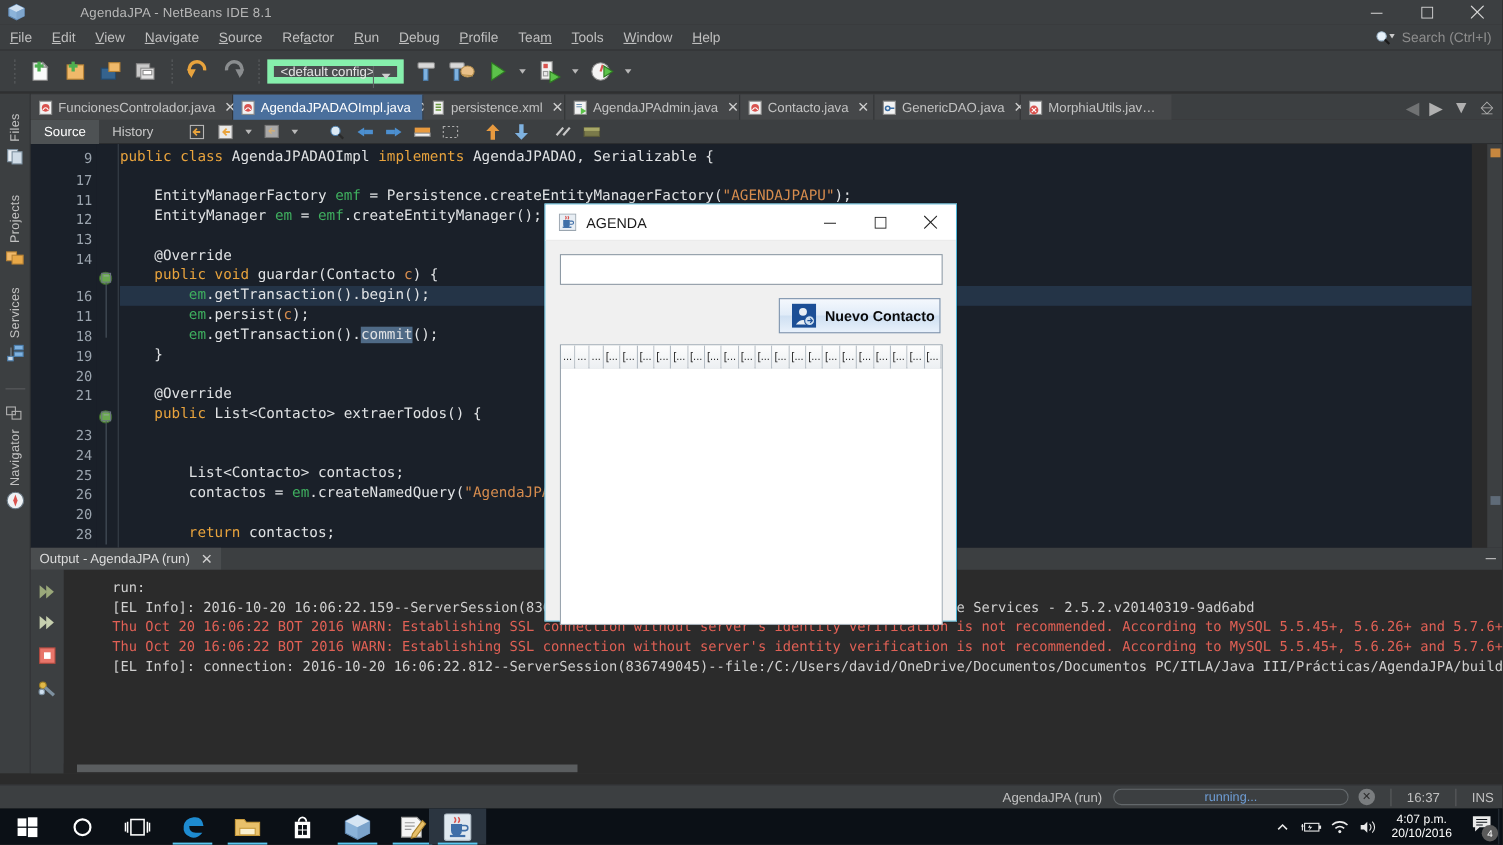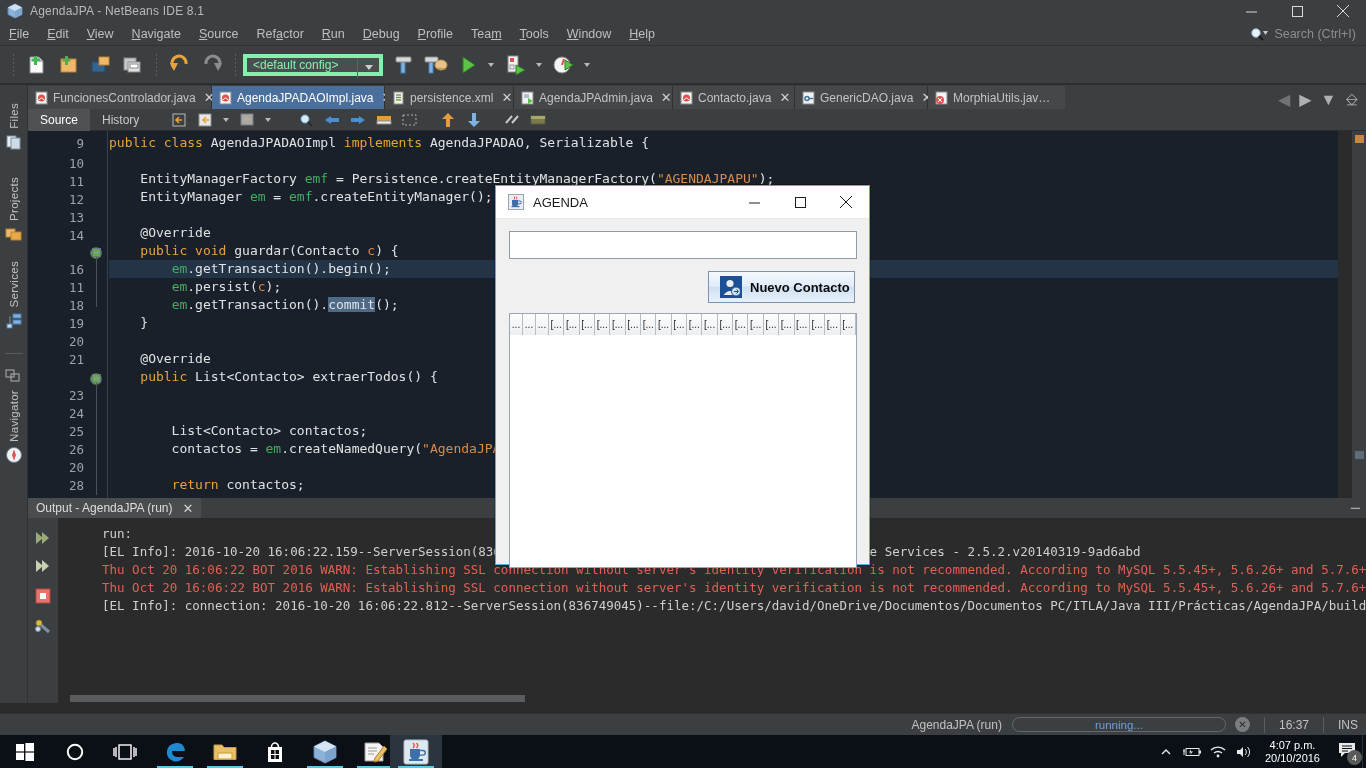--- a/index.html
+++ b/index.html
@@ -9,21 +9,21 @@
     overflow: hidden;
     background: #2b2b2b;
     font-family: "Liberation Sans", sans-serif;
     -webkit-font-smoothing: antialiased;
   }
   #app { position: relative; width: 1366px; height: 768px; }
 
   
   .titlebar {
     position: absolute; left:0; top:0; width:1366px; height:22px;
-    background: #3c3f41; display:flex; align-items:center;
+    background: #3c3f41; display:flex; align-items:center;gap:43px;
   }
   .tb-icon { width:16px; height:16px; margin-left:7px; margin-right:7px; position:relative; }
   .tb-title { color:#b8b8b8; font-size:12px; letter-spacing:.2px; }
   .tb-buttons { margin-left:auto; display:flex; height:22px; }
   .tb-btn { width:46px; height:22px; display:flex; align-items:center; justify-content:center;
             color:#d8d8d8; font-size:12px; font-family:"DejaVu Sans", sans-serif; }
 
   
   .menubar {
     position:absolute; left:0; top:22px; width:1366px; height:24px;
@@ -40,22 +40,22 @@
   .toolbar {
     position:absolute; left:0; top:46px; width:1366px; height:38px;
     background:#3c3f41; border-bottom:1px solid #2d2f31;
     display:flex; align-items:center; padding-left:6px;
   }
   .tbtn { width:30px; height:30px; margin:0 1px; position:relative;
           display:flex; align-items:center; justify-content:center; }
   .tsep { width:1px; height:22px; margin:0 7px;
           background: repeating-linear-gradient(to bottom,#5a5d5f 0 2px, transparent 2px 4px); }
   .combo {
-    width:140px; height:22px; background:#4b4e50; border:4px solid #86efac;
-    display:flex; align-items:center; color:#86efac; font-size:12px;
+    width:124px; height:22px; background:#4b4e50; border:6px solid #86efac;
+    display:flex; align-items:center; color:#e5e5e5; font-size:12px;
     padding-left:6px; position:relative;
   }
   .combo .arrowbox { position:absolute; right:0; top:0; width:22px; height:20px;
     border-left:1px solid #5f6264; display:flex; align-items:center; justify-content:center; }
   .caret-dn { width:0;height:0;border-left:4px solid transparent;border-right:4px solid transparent;border-top:5px solid #cfcfcf; }
   .mini-caret { width:0;height:0;border-left:3px solid transparent;border-right:3px solid transparent;border-top:4px solid #b9b9b9; margin-left:-2px;}
 
   
   .tabstrip {
     position:absolute; left:28px; top:85px; width:1338px; height:24px;
@@ -571,21 +571,21 @@
     </div>
   </div>
 
   <div class="editor">
     <div class="gutter"></div>
     <div class="glyph"></div>
 
     <div class="curline" style="top:129px"></div>
 
     <div class="ln" style="top:5px">9</div>
-    <div class="ln" style="top:25px">10</div>
+    <div class="ln" style="top:25px">17</div>
     <div class="ln" style="top:43px">11</div>
     <div class="ln" style="top:61px">12</div>
     <div class="ln" style="top:79px">13</div>
     <div class="ln" style="top:97px">14</div>
     <div class="ln" style="top:131px">16</div>
     <div class="ln" style="top:149px">11</div>
     <div class="ln" style="top:167px">18</div>
     <div class="ln" style="top:185px">19</div>
     <div class="ln" style="top:203px">20</div>
     <div class="ln" style="top:221px">21</div>

